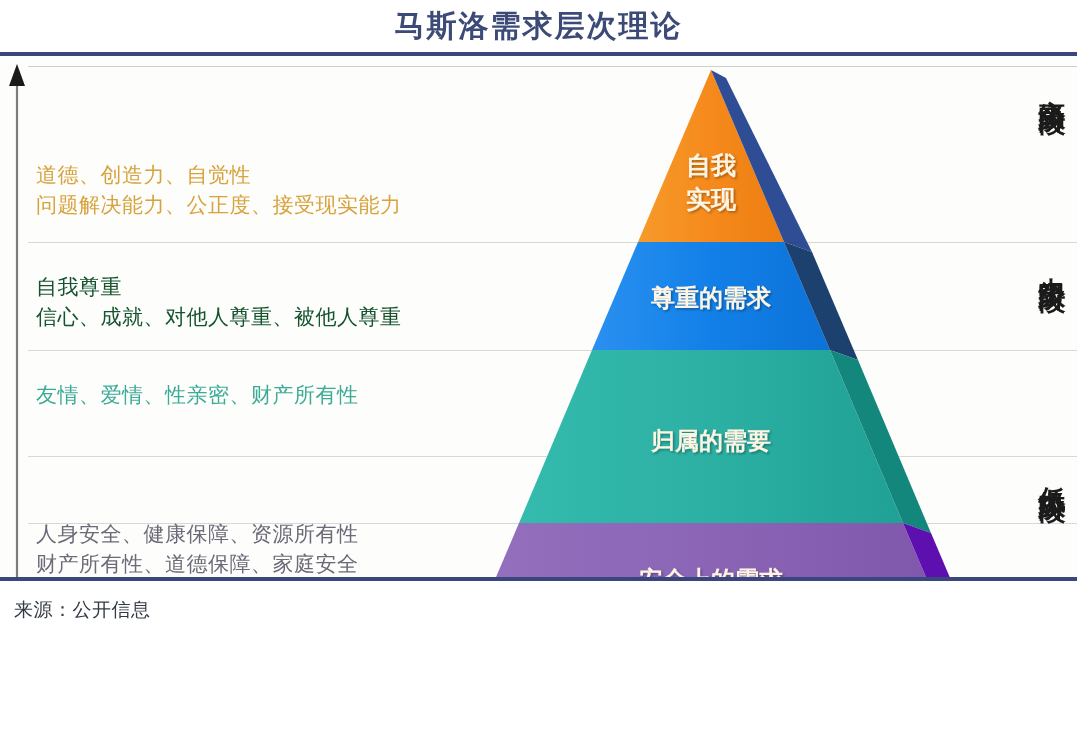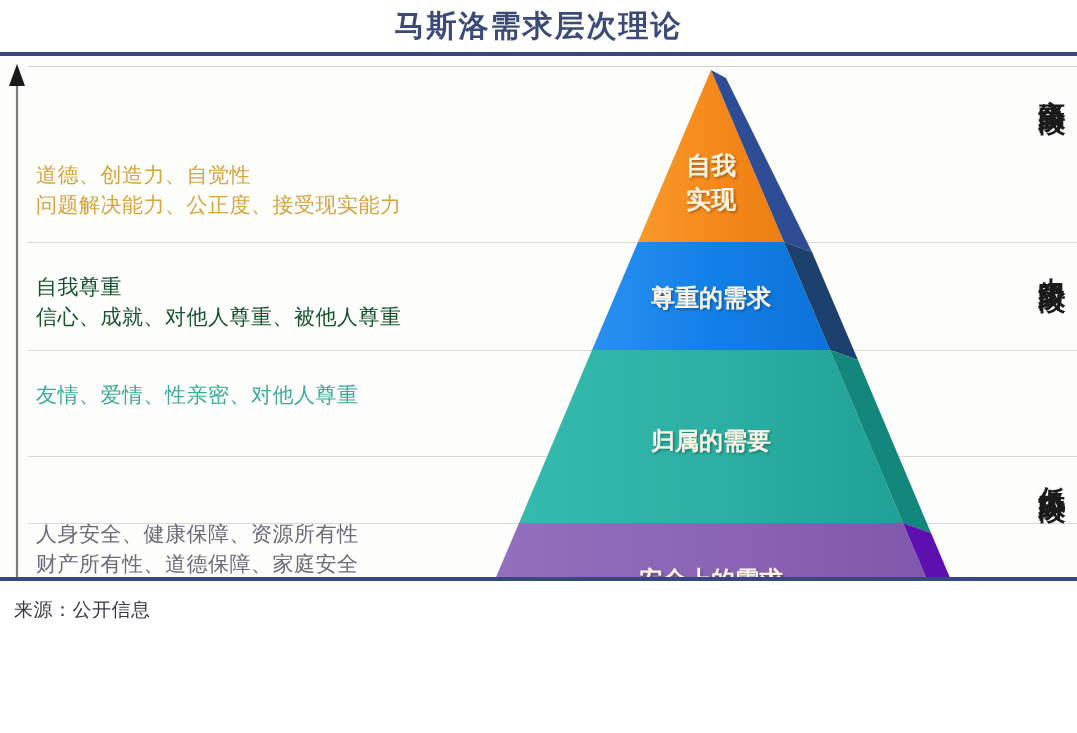--- a/index.html
+++ b/index.html
@@ -210,21 +210,21 @@
 
     <text class="tier-label" x="711" y="532" text-anchor="middle" font-size="24" filter="url(#txtShadow)">安全上的需求</text>
 
     <text class="tier-label" x="711" y="603" text-anchor="middle" font-size="23" filter="url(#txtShadow)">生理上的需求【食物 住所】</text>
   </svg>
 
   <div class="desc" id="desc-0">道德、创造力、自觉性
 问题解决能力、公正度、接受现实能力</div>
   <div class="desc" id="desc-1">自我尊重
 信心、成就、对他人尊重、被他人尊重</div>
-  <div class="desc" id="desc-2">友情、爱情、性亲密、对他人尊重</div>
+  <div class="desc" id="desc-2">友情、爱情、性亲密、财产所有性</div>
   <div class="desc" id="desc-3">人身安全、健康保障、资源所有性
 财产所有性、道德保障、家庭安全</div>
 
   <div class="stage" id="stage-0">高级阶段</div>
   <div class="stage" id="stage-1">中级阶段</div>
   <div class="stage" id="stage-2">低级阶段</div>
 </div>
 
 <div id="footer-rule"></div>
 <div id="footer">

